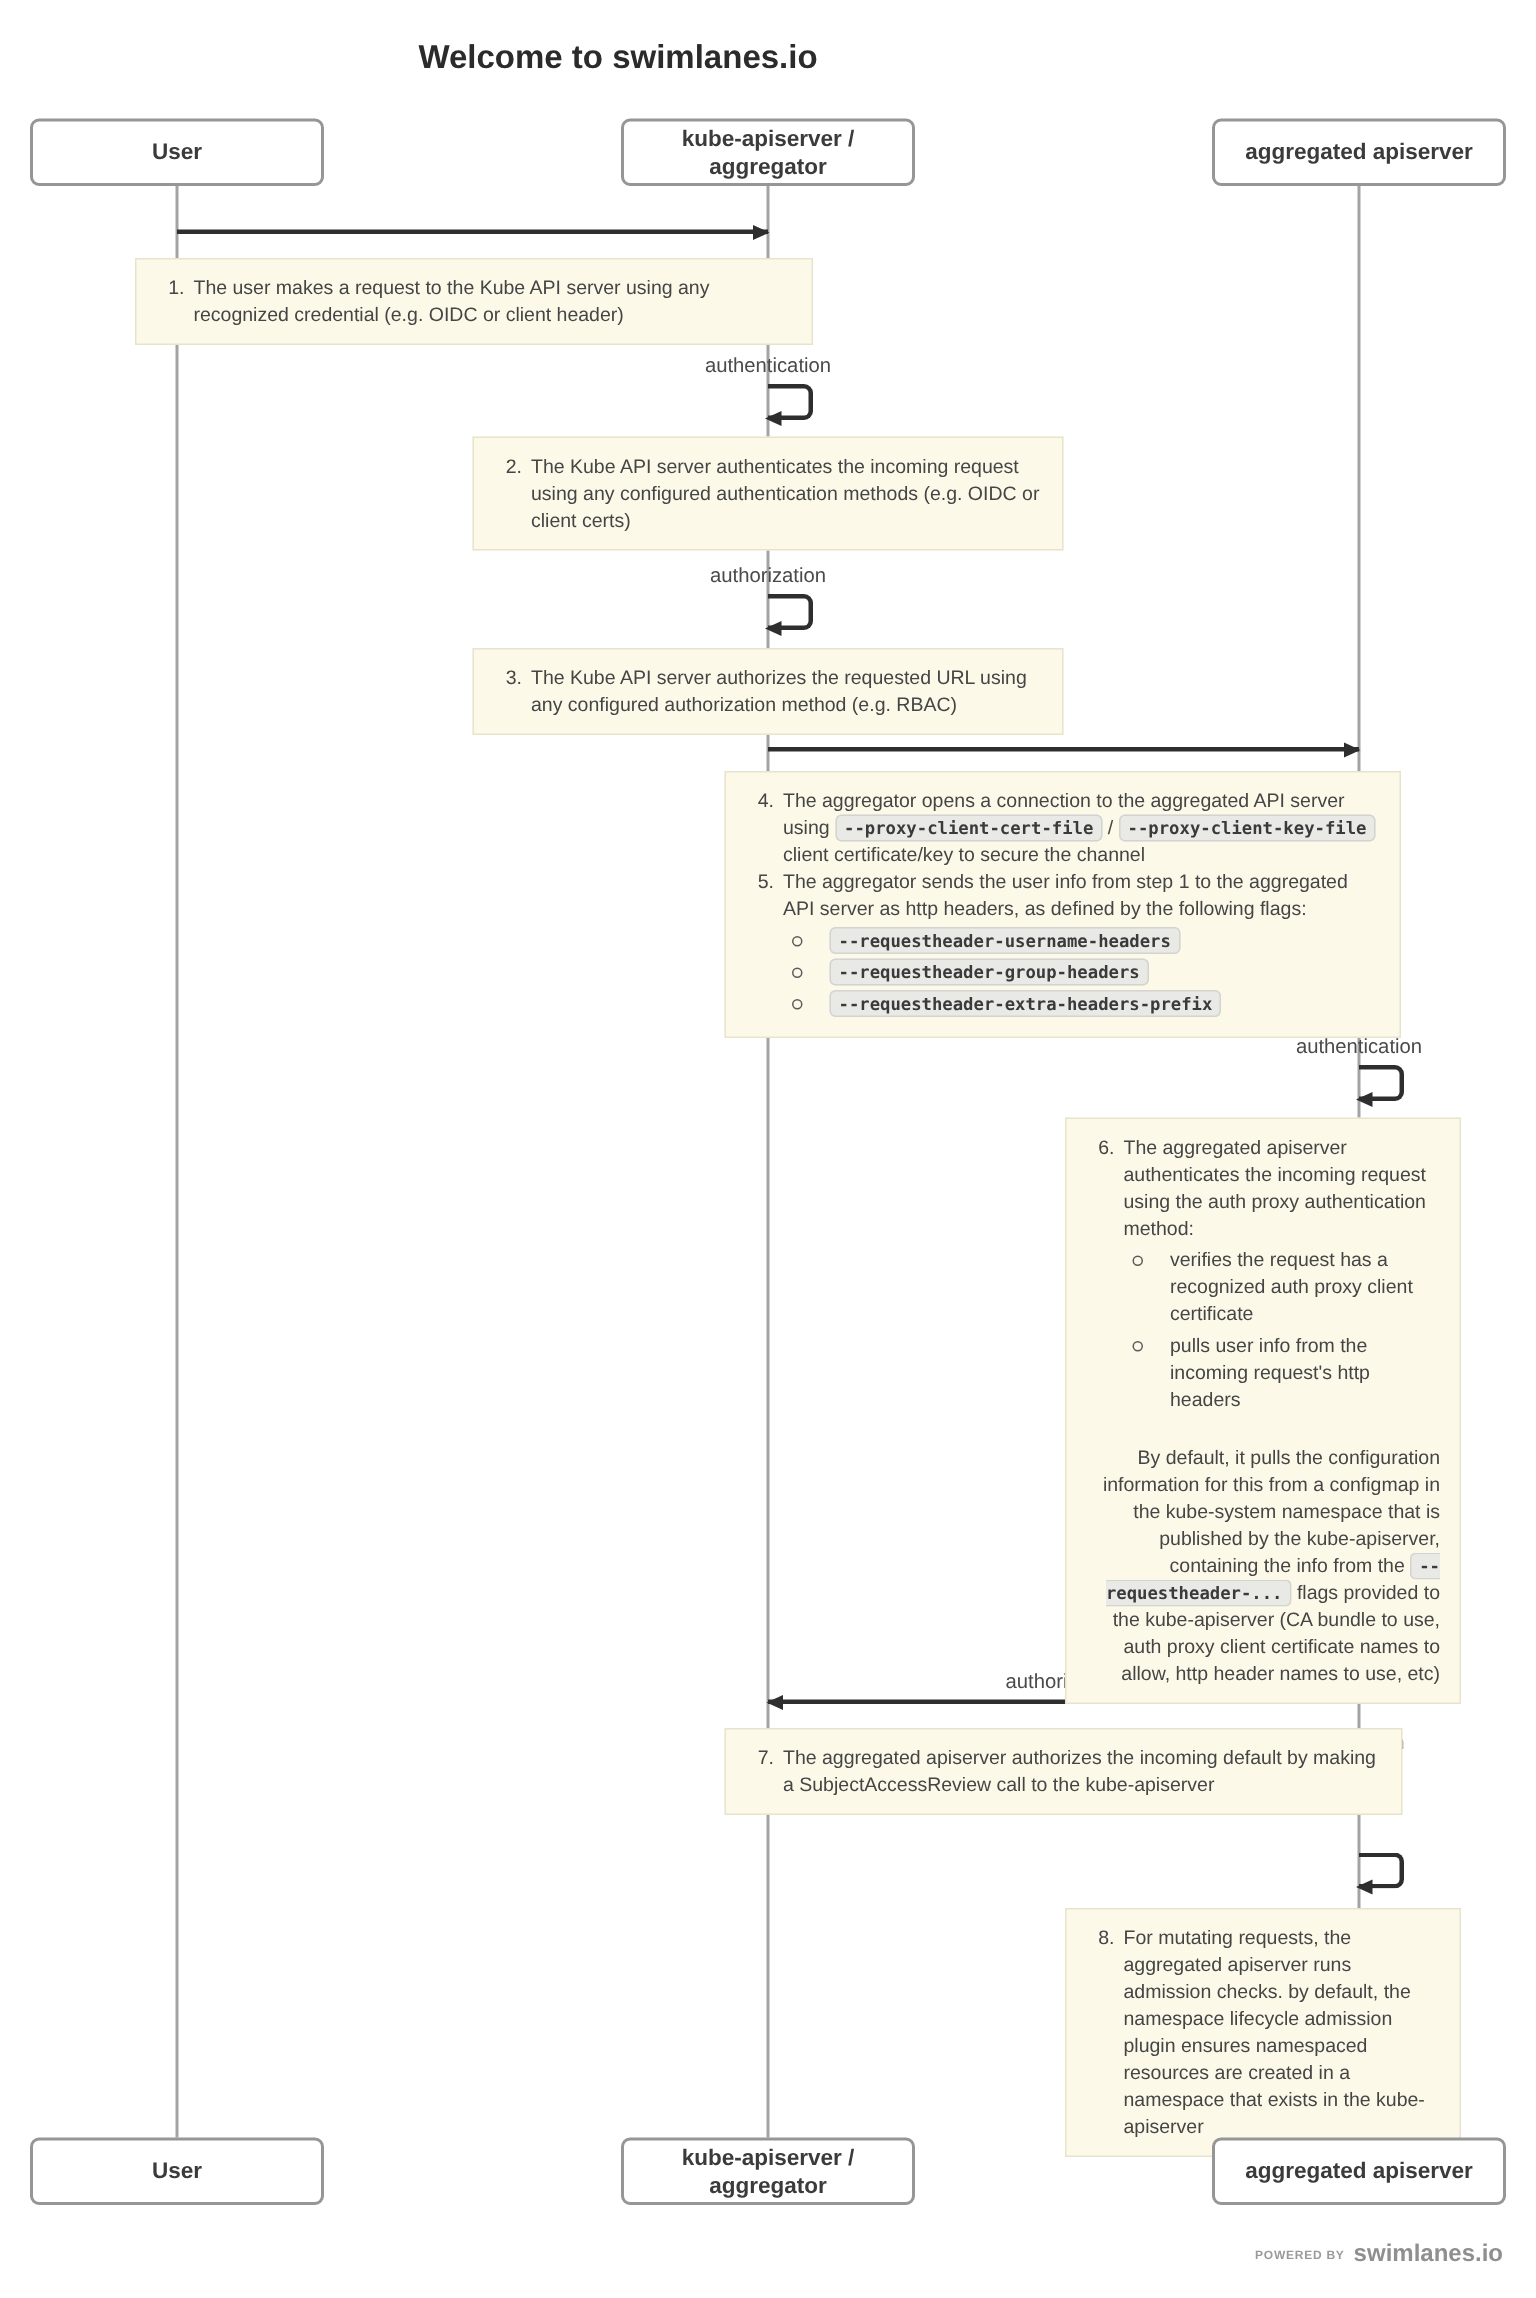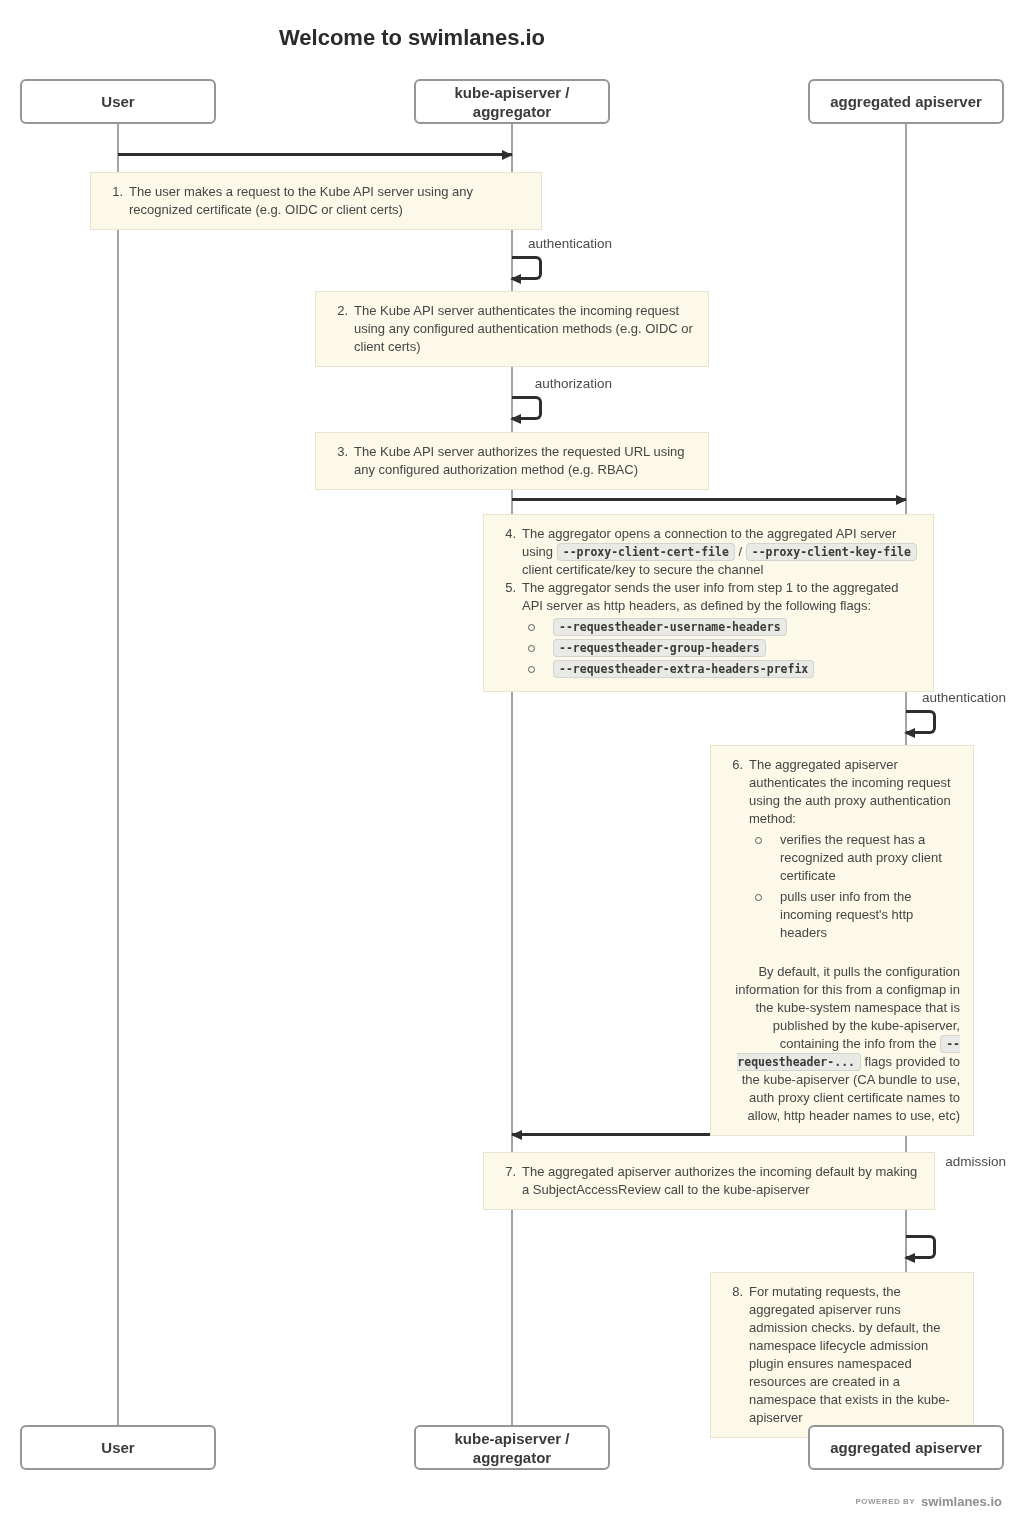--- a/index.html
+++ b/index.html
@@ -24,42 +24,42 @@
     border-left:11px solid #2e2e2e;border-top:5px solid transparent;border-bottom:5px solid transparent;}
   .arrow .head-l{position:absolute;left:-1px;top:-3.5px;width:0;height:0;
     border-right:11px solid #2e2e2e;border-top:5px solid transparent;border-bottom:5px solid transparent;}
   .loop{
     position:absolute;width:30px;height:24px;box-sizing:border-box;z-index:2;
     border:3px solid #2e2e2e;border-left:none;border-radius:0 6px 6px 0;background:transparent;
   }
   .loop .head{position:absolute;left:-2px;bottom:-7px;width:0;height:0;
     border-right:11px solid #2e2e2e;border-top:5px solid transparent;border-bottom:5px solid transparent;}
   .msg-label{
-    position:absolute;text-align:right;font-size:13.5px;color:#4a4a4a;z-index:2;
+    position:absolute;text-align:center;font-size:13.5px;color:#4a4a4a;z-index:2;
   }
   .note{
     position:absolute;box-sizing:border-box;background:#fcf9e9;border:1px solid #e7e3cd;
     padding:10px 13px;font-size:13px;line-height:18px;color:#454545;z-index:3;
   }
   .n-item{display:grid;grid-template-columns:19px 1fr;column-gap:6px;}
   .n-num{text-align:right;color:#454545;}
   .n-body{min-width:0;}
   .n-bullets{margin-top:2px;}
   .n-bullet{display:grid;grid-template-columns:13px 1fr;column-gap:18px;margin:3px 0;}
   .n-dot{width:5px;height:5px;border:1.5px solid #5a5a5a;border-radius:50%;margin-top:6px;justify-self:end;}
   .n-para{margin-top:18px;text-align:right;}
   code.chip{
     font-family:"DejaVu Sans Mono",monospace;font-size:11.5px;font-weight:bold;color:#3a3a3a;
     background:#e9e9e6;border:1px solid #d3d3cf;border-radius:4px;padding:1px 5px;line-height:17px;margin-top:25px;
   }
   .footer{
     position:absolute;top:1494px;right:22px;display:flex;align-items:center;gap:6px;color:#999;
   }
   .footer .powered{font-size:8px;font-weight:bold;letter-spacing:.5px;color:#9a9a9a;}
-  .footer .brand{font-size:13px;font-weight:600;color:#8f8f8f;}
+  .footer .brand{font-size:16px;font-weight:600;color:#8f8f8f;}
 </style>
 </head>
 <body>
 
 <div id="canvas">
 
   <div class="title">Welcome to swimlanes.io</div>
 
   <div class="lifeline" style="left:117px;"></div>
   <div class="lifeline" style="left:511px;"></div>
@@ -70,21 +70,21 @@
 aggregator</div>
   <div class="actor" style="left:808px;top:79px;">aggregated apiserver</div>
 
   <div class="arrow" style="left:118px;top:153px;width:394px;">
     <span class="head-r"></span>
   </div>
 
   <div class="note" style="left:90px;top:172px;width:452px;">
       <div class="n-item">
         <span class="n-num">1.</span>
-        <div class="n-body">The user makes a request to the Kube API server using any recognized certificate (e.g. OIDC or client certs)</div>
+        <div class="n-body">The user makes a request to the Kube API server using any recognized credential (e.g. OIDC or client header)</div>
       </div>
     </div>
 
   <div class="msg-label" style="left:412px;top:236px;width:200px;">authentication</div>
   <div class="loop" style="left:512px;top:256px;">
     <span class="head"></span>
   </div>
 
   <div class="note" style="left:315px;top:291px;width:394px;">
       <div class="n-item">

